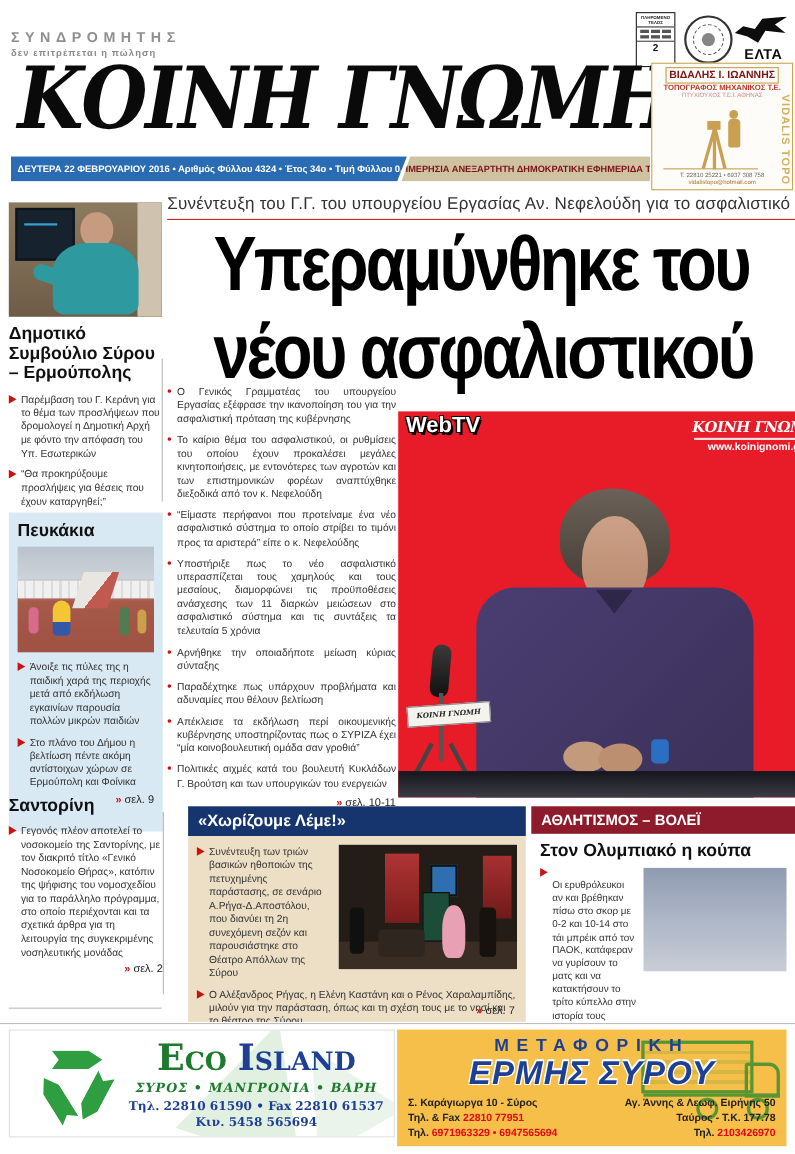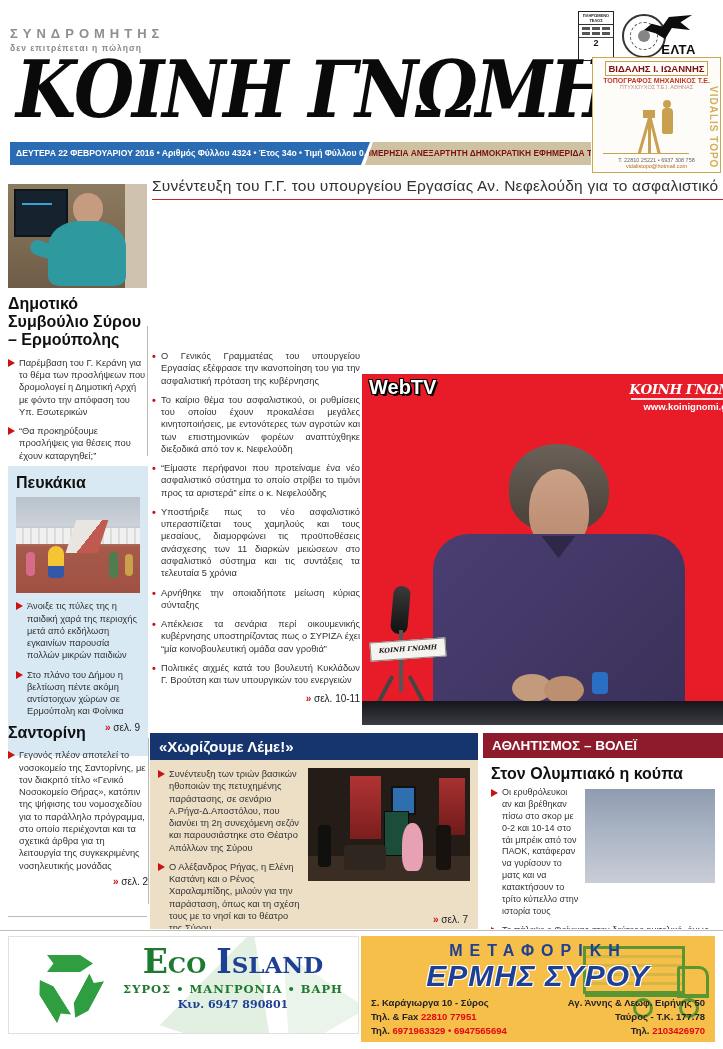--- a/index.html
+++ b/index.html
@@ -16,21 +16,21 @@
   .sp1{font-size:4px;font-weight:bold;color:#222;border-bottom:1px solid #333;padding:1px 0;}
   .spbar{height:3px;margin:2px 3px;background:repeating-linear-gradient(90deg,#555 0 8px,transparent 8px 10px);}
   .spline{border-top:1px solid #444;margin-top:2px;}
   .sp2{font-size:9px;font-weight:bold;color:#111;}
 
   .roundstamp{position:absolute;left:622px;top:14px;width:44px;height:44px;border:2px solid #333;
               border-radius:50%;box-sizing:border-box;}
   .roundstamp-inner{position:absolute;left:6px;top:6px;right:6px;bottom:6px;border:1px dashed #555;border-radius:50%;}
   .roundstamp-core{position:absolute;left:14px;top:14px;right:14px;bottom:14px;background:#333;border-radius:50%;opacity:.6;}
 
-  .elta{position:absolute;left:644px;top:15px;width:52px;text-align:right;}
+  .elta{position:absolute;left:668px;top:15px;width:52px;text-align:center;}
   .elta-horse{width:48px;height:26px;background:#0d0d0d;
     clip-path:polygon(0 58%,16% 34%,38% 44%,52% 8%,100% 0,76% 28%,96% 58%,58% 50%,44% 92%,24% 70%);}
   .elta-txt{font-size:13px;font-weight:bold;color:#0d0d0d;letter-spacing:.5px;margin-top:1px;}
   .elta-sub{font-size:4.5px;color:#444;}
 
   .mast{position:absolute;left:16px;top:44px;white-space:nowrap;
         font-family:"DejaVu Serif",serif;font-weight:bold;font-style:italic;
         font-size:64px;letter-spacing:-2px;color:#0a0a0a;
         transform:scale(1.08,1.22);transform-origin:left top;}
 
@@ -141,41 +141,41 @@
   .wt-mic-pole{position:absolute;left:37px;top:256px;width:4px;height:62px;background:#555;}
   .wt-leg1{position:absolute;left:20px;top:300px;width:4px;height:36px;background:#444;transform:rotate(28deg);}
   .wt-leg2{position:absolute;left:54px;top:300px;width:4px;height:36px;background:#444;transform:rotate(-28deg);}
   .wt-mic-label{position:absolute;left:8px;top:266px;width:74px;height:17px;background:#f4f3ee;border:1px solid #888;
                 font-family:"DejaVu Serif",serif;font-size:6.5px;font-style:italic;font-weight:bold;color:#222;
                 line-height:17px;text-align:center;transform:rotate(-4deg);}
   .wt-desk{position:absolute;left:0;bottom:0;width:100%;height:24px;
            background:linear-gradient(180deg,#15151b 0%,#2c2c34 60%,#3c3c44 100%);}
 
   
-  .theater{position:absolute;left:150px;top:733px;width:328px;height:196px;box-sizing:border-box;}
+  .theater{position:absolute;left:150px;top:733px;width:328px;height:196px;box-sizing:border-box;padding-left:21px;}
   .th-head{height:27px;background:#16356e;color:#fff;font-size:15px;font-weight:bold;line-height:27px;padding-left:9px;}
   .th-body{position:relative;background:#ecdfc6;height:169px;padding:6px 8px 16px;box-sizing:border-box;overflow:hidden;}
   .photo3{float:right;width:162px;height:113px;margin:2px 0 5px 8px;position:relative;background:#241c17;overflow:hidden;}
   .p3-floor{position:absolute;left:0;bottom:0;width:100%;height:22%;background:#3a2d24;}
   .p3-port1{position:absolute;left:26%;top:7%;width:19%;height:56%;background:linear-gradient(#b03434,#7c1d1d);}
   .p3-port2{position:absolute;right:3%;top:9%;width:16%;height:50%;background:linear-gradient(#a83030,#701a1a);}
   .p3-tv{position:absolute;left:51%;top:16%;width:13%;height:22%;background:#2f6fb0;border:2px solid #111;}
   .p3-shelf{position:absolute;left:47%;top:38%;width:14%;height:38%;background:#1b4d3a;border:1px solid #0d0d0d;}
   .p3-couch{position:absolute;left:22%;bottom:10%;width:26%;height:22%;background:#2e261f;border-radius:4px;}
   .p3-woman{position:absolute;left:58%;bottom:9%;width:13%;height:42%;background:#e8a0b4;border-radius:45% 45% 30% 30%;}
   .p3-man{position:absolute;right:12%;bottom:10%;width:9%;height:40%;background:#17120e;border-radius:4px;}
   .p3-fig{position:absolute;left:6%;bottom:12%;width:8%;height:38%;background:#10100f;border-radius:4px;}
   .th-ref{position:absolute;right:10px;bottom:4px;}
 
   
   .sports{position:absolute;left:483px;top:733px;width:240px;height:236px;box-sizing:border-box;background:#fff;}
   .sp-head{height:25px;background:#8e1b2b;color:#fff;font-size:13.5px;font-weight:bold;line-height:25px;padding-left:9px;}
   .sp-body{position:relative;padding:5px 8px 2px;overflow:hidden;height:171px;box-sizing:border-box;}
   .sp-title{font-size:16px;font-weight:bold;color:#101010;margin:2px 0 4px;}
-  .sports .btxt{font-size:9px;}
+  .sports .btxt{font-size:9px;margin-top:12px;}
   .photo4{float:right;width:130px;height:94px;margin:2px 0 5px 6px;position:relative;overflow:hidden;
           background:linear-gradient(180deg,#8f9bb0 0%,#aab4c4 45%,#c9cdd6 100%);}
   .p4-team{position:absolute;left:0;top:0;width:100%;height:100%;
     background:
       radial-gradient(circle at 20% 60%, #b02030 0 9%, transparent 10%),
       radial-gradient(circle at 34% 48%, #c0industry 0, transparent 0),
       radial-gradient(circle at 34% 50%, #c22 0 8%, transparent 9%),
       radial-gradient(circle at 48% 62%, #a81c2c 0 10%, transparent 11%),
       radial-gradient(circle at 62% 50%, #b82434 0 9%, transparent 10%),
       radial-gradient(circle at 76% 62%, #9c1a28 0 10%, transparent 11%),
@@ -197,21 +197,21 @@
   .eco-logo{position:absolute;left:14px;top:10px;width:92px;height:86px;}
   .eco-a{position:absolute;width:46px;height:17px;background:#2f9e41;
          clip-path:polygon(0 0,72% 0,100% 50%,72% 100%,0 100%,14% 50%);}
   .eco-a1{left:24px;top:8px;transform:rotate(0deg);}
   .eco-a2{left:40px;top:42px;transform:rotate(118deg);}
   .eco-a3{left:6px;top:44px;transform:rotate(238deg);}
   .eco-text{position:absolute;left:104px;top:8px;width:240px;text-align:center;font-family:"DejaVu Serif",serif;}
   .eco-name{font-size:33px;font-weight:bold;font-variant:small-caps;line-height:1.0;}
   .eco-name .g{color:#1e7a2e;}
   .eco-name .b{color:#1d3f94;margin-left:10px;}
-  .eco-loc{font-size:11.5px;font-weight:bold;color:#1e7a2e;letter-spacing:1px;margin-top:4px;}
+  .eco-loc{font-size:11.5px;font-weight:bold;color:#1e7a2e;letter-spacing:1px;margin-top:4px;font-style:italic;}
   .eco-tel{font-size:11px;font-weight:bold;color:#1d3f94;margin-top:3px;}
   .eco-mob{font-size:11px;font-weight:bold;color:#1d3f94;margin-top:2px;}
 
   .hermes{position:absolute;left:361px;top:936px;width:354px;height:106px;background:#f6bf4a;
           box-sizing:border-box;overflow:hidden;}
   .truck{position:absolute;right:4px;top:6px;width:150px;height:92px;opacity:.85;}
   .tr-box{position:absolute;right:26px;top:4px;width:96px;height:42px;border:3px solid #3e8f2f;
           background:repeating-linear-gradient(0deg,transparent 0 6px,rgba(62,143,47,.22) 6px 9px);}
   .tr-cab{position:absolute;right:2px;top:24px;width:26px;height:26px;border:3px solid #3e8f2f;border-radius:3px 10px 0 0;}
   .tr-base{position:absolute;right:2px;top:52px;width:124px;height:3px;background:#3e8f2f;}
@@ -275,20 +275,24 @@
       <div class="sv-leg sv-l3"></div>
     </div>
     <div class="topo-base"></div>
     <div class="topo-vert">VIDALIS TOPO</div>
     <div class="topo-phones">Τ. 22810 25221 • 6937 308 758</div>
     <div class="topo-email">vidalistopo@hotmail.com</div>
   </div>
 
   <div class="kicker">Συνέντευξη του Γ.Γ. του υπουργείου Εργασίας Αν. Νεφελούδη για το ασφαλιστικό</div>
   <div class="kicker-rule"></div>
+  <div class="headline">
+    <div class="hl">Υπεραμύνθηκε του</div>
+    <div class="hl">νέου ασφαλιστικού</div>
+  </div>
 
   <div class="leadbullets">
     <div class="dotbul">
         <span class="dot"></span>
         <span class="btxt">Ο Γενικός Γραμματέας του υπουργείου Εργασίας εξέφρασε την ικανοποίηση του για την ασφαλιστική πρόταση της κυβέρνησης</span>
       </div>
     <div class="dotbul">
         <span class="dot"></span>
         <span class="btxt">Το καίριο θέμα του ασφαλιστικού, οι ρυθμίσεις του οποίου έχουν προκαλέσει μεγάλες κινητοποιήσεις, με εντονότερες των αγροτών και των επιστημονικών φορέων αναπτύχθηκε διεξοδικά από τον κ. Νεφελούδη</span>
       </div>
@@ -299,21 +303,25 @@
     <div class="dotbul">
         <span class="dot"></span>
         <span class="btxt">Υποστήριξε πως το νέο ασφαλιστικό υπερασπίζεται τους χαμηλούς και τους μεσαίους, διαμορφώνει τις προϋποθέσεις ανάσχεσης των 11 διαρκών μειώσεων στο ασφαλιστικό σύστημα και τις συντάξεις τα τελευταία 5 χρόνια</span>
       </div>
     <div class="dotbul">
         <span class="dot"></span>
         <span class="btxt">Αρνήθηκε την οποιαδήποτε μείωση κύριας σύνταξης</span>
       </div>
     <div class="dotbul">
         <span class="dot"></span>
-        <span class="btxt">Απέκλεισε τα σενάρια περί οικουμενικής κυβέρνησης υποστηρίζοντας πως ο ΣΥΡΙΖΑ έχει “μία κοινοβουλευτική ομάδα σαν γροθιά”</span>
+        <span class="btxt">Παραδέχτηκε πως υπάρχουν προβλήματα και αδυναμίες που θέλουν βελτίωση</span>
+      </div>
+    <div class="dotbul">
+        <span class="dot"></span>
+        <span class="btxt">Απέκλεισε τα εκδήλωση περί οικουμενικής κυβέρνησης υποστηρίζοντας πως ο ΣΥΡΙΖΑ έχει “μία κοινοβουλευτική ομάδα σαν γροθιά”</span>
       </div>
     <div class="dotbul">
         <span class="dot"></span>
         <span class="btxt">Πολιτικές αιχμές κατά του βουλευτή Κυκλάδων Γ. Βρούτση και των υπουργικών του ενεργειών</span>
       </div>
     <div class="pref"><span class="arr"></span><span>σελ. 10-11</span></div>
   </div>
 
   <div class="webtv">
     <div class="wt-label">WebTV</div>
@@ -445,21 +453,22 @@
     <div class="eco-logo">
       <div class="eco-a eco-a1"></div>
       <div class="eco-a eco-a2"></div>
       <div class="eco-a eco-a3"></div>
     </div>
     <div class="eco-text">
       <div class="eco-name">
         <span class="g">Eco</span><span class="b">Island</span>
       </div>
       <div class="eco-loc">ΣΥΡΟΣ • ΜΑΝΓΡΟΝΙΑ • ΒΑΡΗ</div>
-      <div class="eco-mob">Κιν. 6947 890801</div>
+      <div class="eco-tel">Τηλ. 22810 61590 • Fax 22810 61537</div>
+      <div class="eco-mob">Κιν. 5458 565694</div>
     </div>
   </div>
 
   <div class="hermes">
     <div class="truck">
       <div class="tr-box"></div>
       <div class="tr-cab"></div>
       <div class="tr-base"></div>
       <div class="tr-w1"></div>
       <div class="tr-w2"></div>

